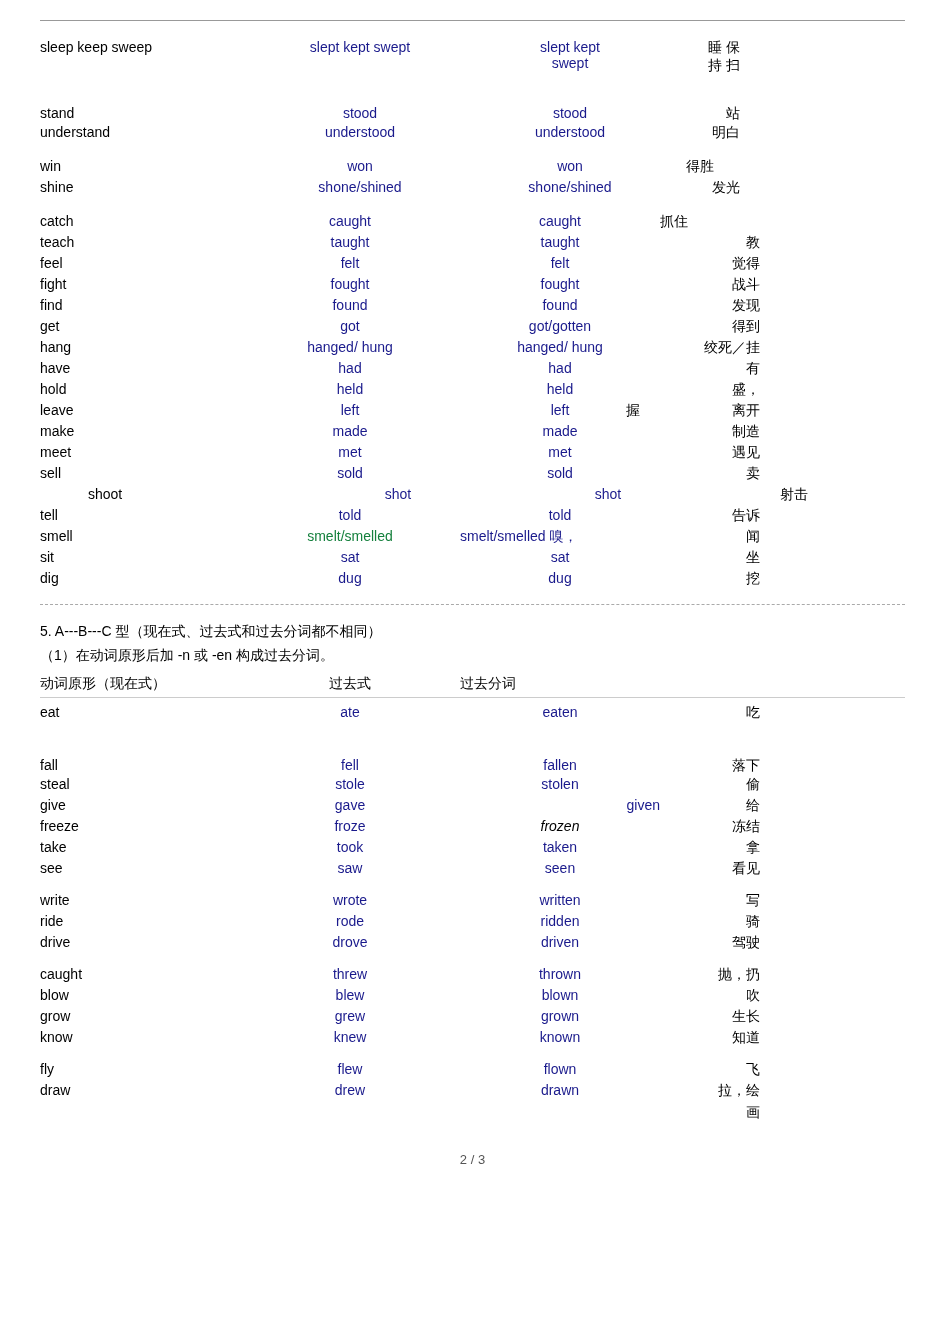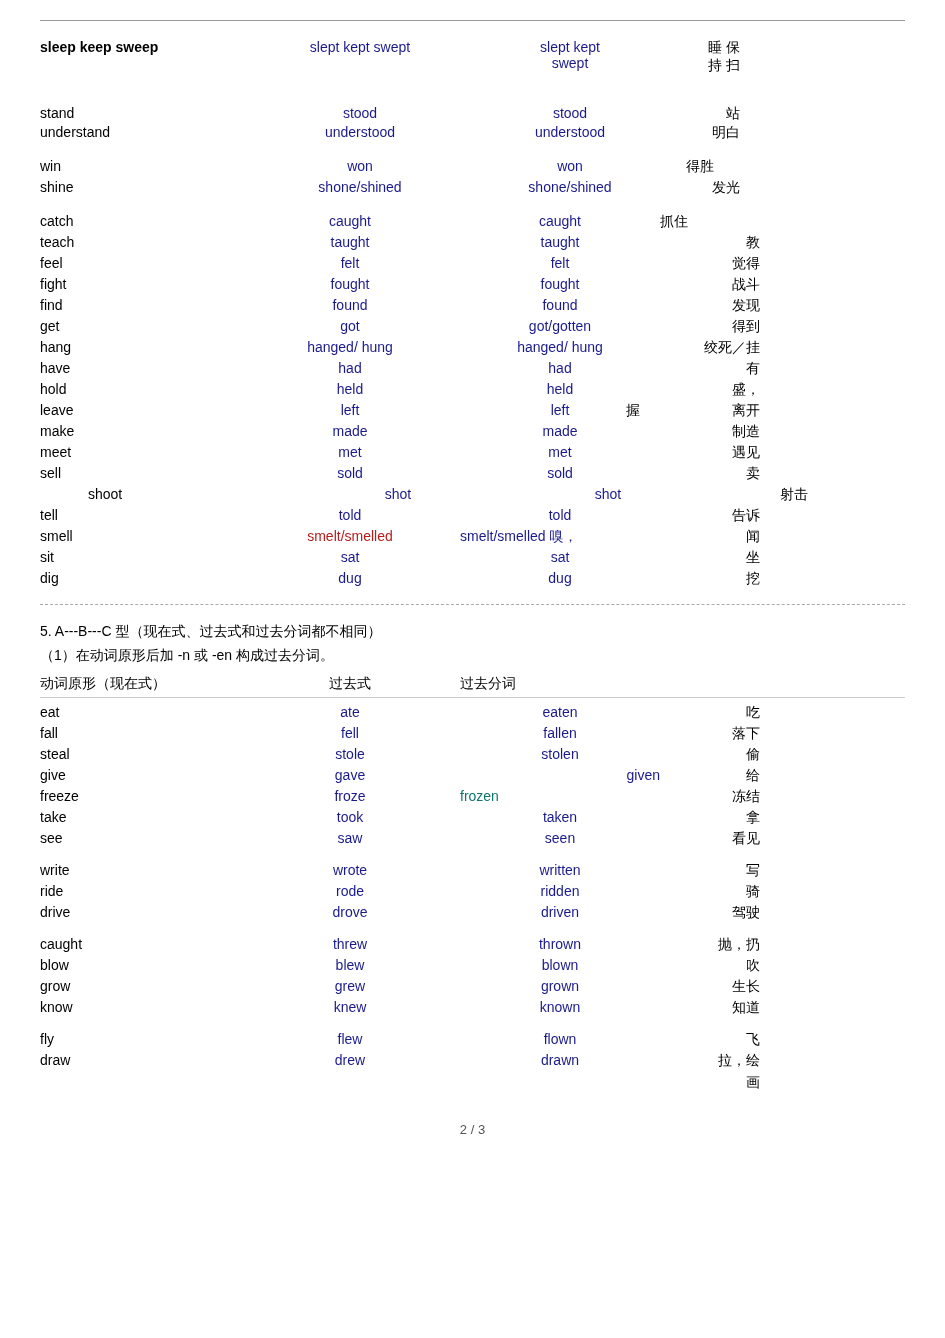--- a/index.html
+++ b/index.html
@@ -47,21 +47,21 @@
       border-top: 1px dashed #aaa;
       margin: 8px 0 4px 0;
     }
   </style>
 </head>
 <body>
 
 <div class="top-divider"></div>
 
 <div style="display:flex; margin-bottom:18px; align-items:flex-start;">
-  <div class="v-base" style="width:200px; font-size:14px;font-weight:bold;">sleep  keep  sweep</div>
+  <div class="v-base" style="width:200px; font-size:14px;">sleep  keep  sweep</div>
   <div class="v-past" style="width:220px; color:#1a1a8c; text-align:center;">slept  kept  swept</div>
   <div class="v-pp" style="width:200px; color:#1a1a8c; text-align:center;">slept  kept<br>swept</div>
   <div class="v-zh" style="width:100px; text-align:right;">睡  保<br>持  扫</div>
 </div>
 
 <div class="row-group" style="margin-bottom:14px;">
   <div class="verb-row">
     <div class="v-base" style="width:200px;margin-top:12px;">stand</div>
     <div class="v-past" style="width:220px; color:#1a1a8c; text-align:center;">stood</div>
     <div class="v-pp" style="width:200px; color:#1a1a8c; text-align:center;">stood</div>
@@ -178,21 +178,21 @@
     <div style="width:100px; text-align:right;">射击</div>
   </div>
   <div class="verb-row">
     <div style="width:200px;">tell</div>
     <div style="width:220px; color:#1a1a8c; text-align:center;">told</div>
     <div style="width:200px; color:#1a1a8c; text-align:center;">told</div>
     <div style="width:100px; text-align:right;">告诉</div>
   </div>
   <div class="verb-row">
     <div style="width:200px;">smell</div>
-    <div style="width:220px; color:#b91c1c; text-align:center;">smelt/smelled</div>
+    <div style="width:220px; color:#15803d; text-align:center;">smelt/smelled</div>
     <div style="width:200px; color:#1a1a8c;">smelt/smelled  嗅，</div>
     <div style="width:100px; text-align:right;">闻</div>
   </div>
   <div class="verb-row">
     <div style="width:200px;">sit</div>
     <div style="width:220px; color:#1a1a8c; text-align:center;">sat</div>
     <div style="width:200px; color:#1a1a8c; text-align:center;">sat</div>
     <div style="width:100px; text-align:right;">坐</div>
   </div>
   <div class="verb-row">
@@ -218,41 +218,41 @@
 </div>
 
 <div class="row-group" style="margin-bottom:12px;">
   <div class="verb-row">
     <div style="width:200px;">eat</div>
     <div style="width:220px; color:#1a1a8c; text-align:center;">ate</div>
     <div style="width:200px; color:#1a1a8c; text-align:center;">eaten</div>
     <div style="width:100px; text-align:right;">吃</div>
   </div>
   <div class="verb-row">
-    <div style="width:200px;">fall</div>
+    <div style="width:200px;margin-top:32px;">fall</div>
     <div style="width:220px; color:#1a1a8c; text-align:center;">fell</div>
     <div style="width:200px; color:#1a1a8c; text-align:center;">fallen</div>
     <div style="width:100px; text-align:right;">落下</div>
   </div>
   <div class="verb-row">
     <div style="width:200px;">steal</div>
     <div style="width:220px; color:#1a1a8c; text-align:center;">stole</div>
     <div style="width:200px; color:#1a1a8c; text-align:center;">stolen</div>
     <div style="width:100px; text-align:right;">偷</div>
   </div>
   <div class="verb-row">
     <div style="width:200px;">give</div>
     <div style="width:220px; color:#1a1a8c; text-align:center;">gave</div>
     <div style="width:200px; color:#1a1a8c; text-align:right;">given</div>
     <div style="width:100px; text-align:right;">给</div>
   </div>
   <div class="verb-row">
     <div style="width:200px;">freeze</div>
     <div style="width:220px; color:#1a1a8c; text-align:center;">froze</div>
-    <div style="width:200px; color:#0f766e; text-align:left;">frozen</div>
+    <div style="width:200px; color:#000000; text-align:center;font-style:italic;">frozen</div>
     <div style="width:100px; text-align:right;">冻结</div>
   </div>
   <div class="verb-row">
     <div style="width:200px;">take</div>
     <div style="width:220px; color:#1a1a8c; text-align:center;">took</div>
     <div style="width:200px; color:#1a1a8c; text-align:center;">taken</div>
     <div style="width:100px; text-align:right;">拿</div>
   </div>
   <div class="verb-row">
     <div style="width:200px;">see</div>

